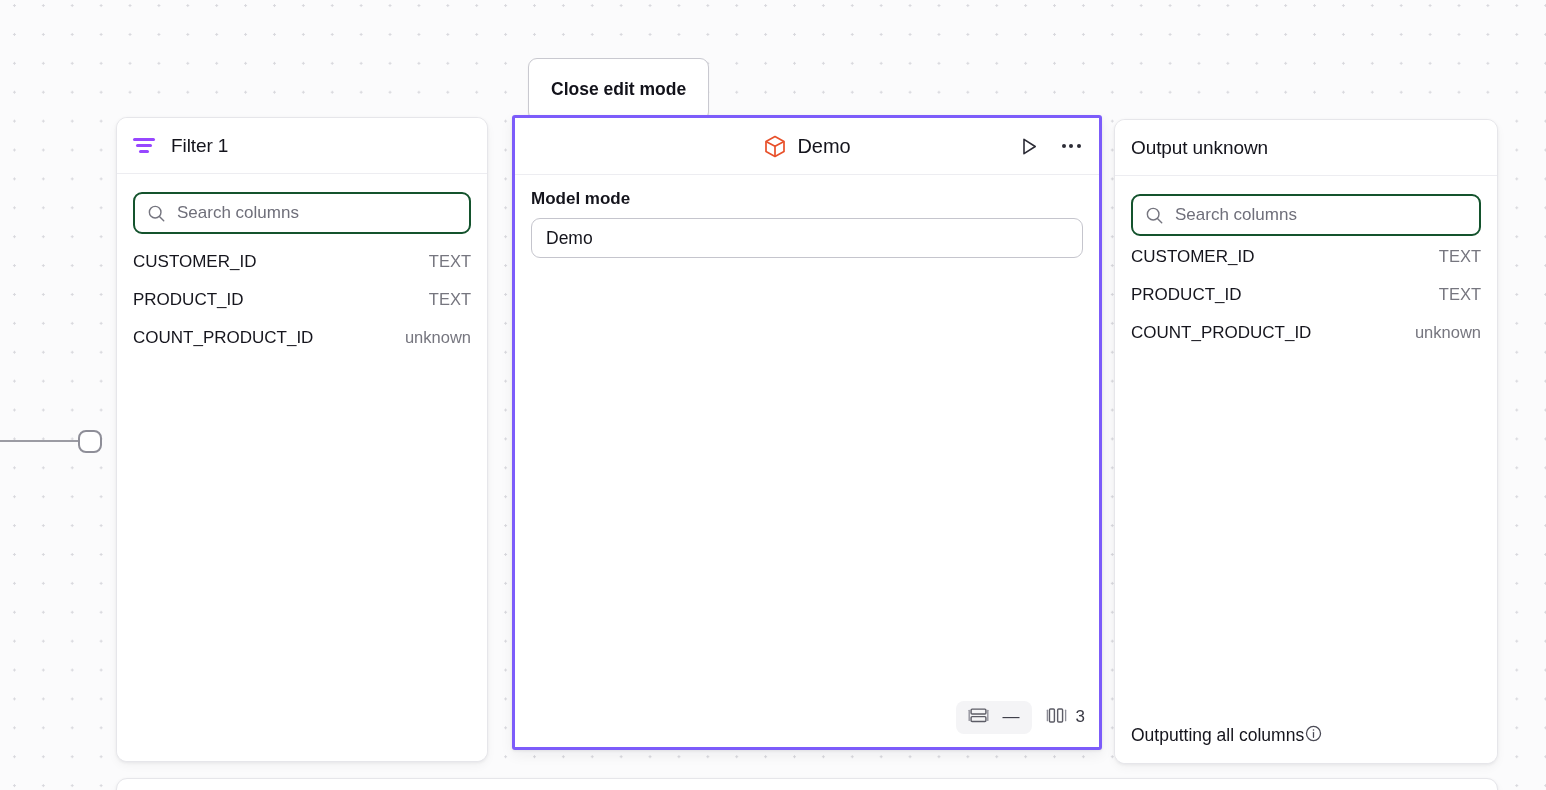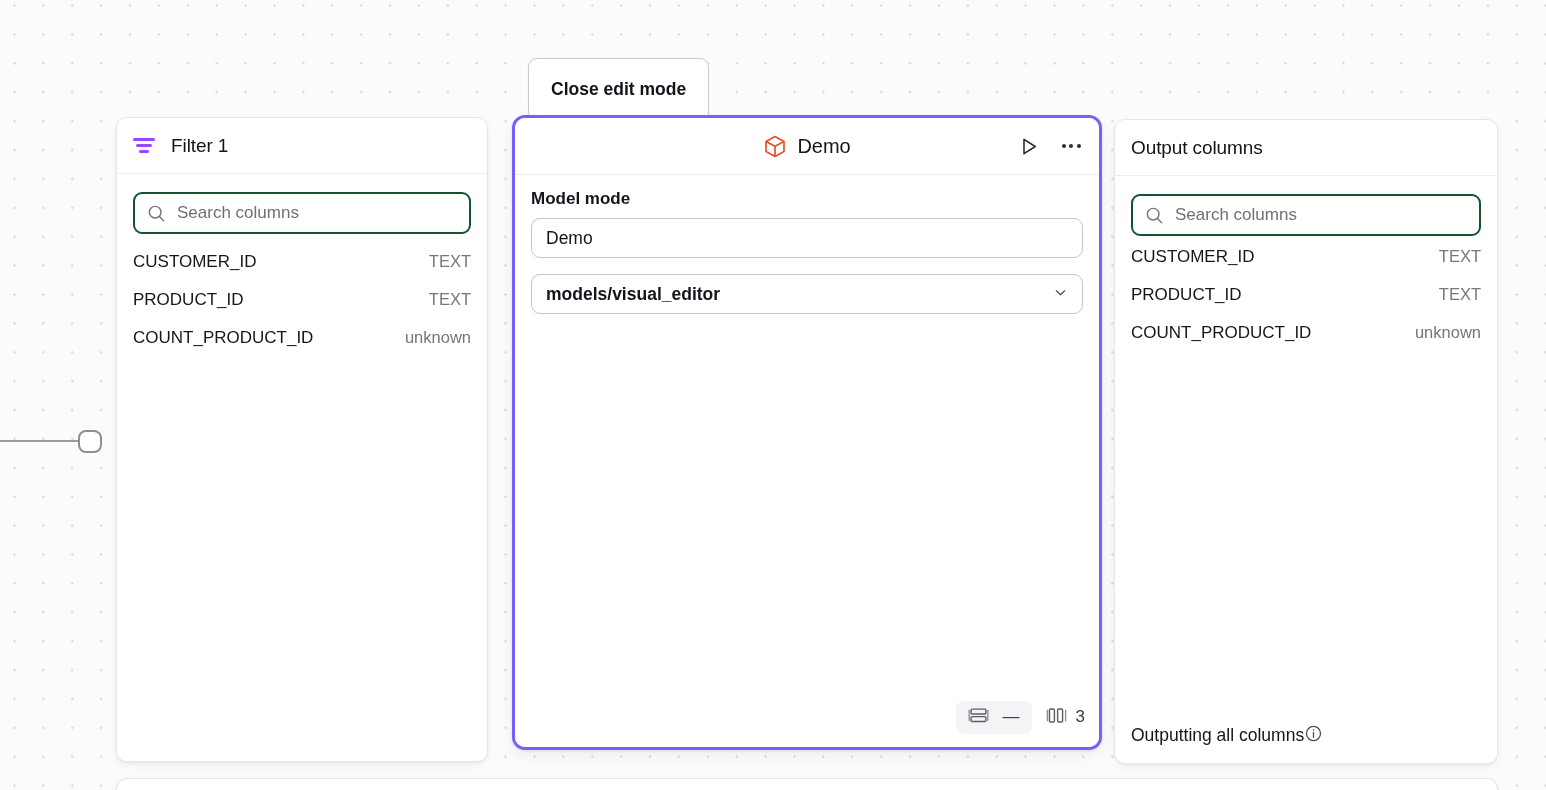--- a/index.html
+++ b/index.html
@@ -157,21 +157,21 @@
   .filter-icon i:nth-child(2) { width: 16px; }
   .filter-icon i:nth-child(3) { width: 10px; }
 
   
   #node-demo {
     left: 512px;
     top: 115px;
     width: 590px;
     height: 635px;
     border: 3px solid #7c5cfa;
-    border-radius: 13px;
+    border-radius: 3px;
     box-shadow: 0 1px 3px rgba(16,16,28,0.07), 0 5px 14px rgba(16,16,28,0.06);
   }
   #node-demo .node-header {
     justify-content: center;
     position: relative;
     height: 57px;
     min-height: 57px;
   }
   .cube-icon { margin-right: 12px; display: flex; }
   #node-demo .node-title { font-size: 20px; }
@@ -350,28 +350,20 @@
             </span>
         </span>
       </span>
     </div>
 
     <div class="node-body">
       <div class="form">
         <div class="field-label">Model mode</div>
         <input class="text-input" type="text" value="Demo" style="">
 
-        <div class="select-input">
-          <span class="select-value">models/visual_editor</span>
-          <span>
-            <svg width="15" height="15" viewBox="0 0 16 16" fill="none">
-              <path d="M3.5 6 8 10.4 12.5 6" stroke="#4a4a55" stroke-width="1.4" stroke-linecap="round" stroke-linejoin="round"></path>
-            </svg>
-          </span>
-        </div>
       </div>
 
       <div class="node-footer">
         <span class="stat-pill">
           <span>
             <svg width="21" height="19" viewBox="0 0 22 20" fill="none">
               <rect x="3.2" y="3.3" width="15.6" height="5.2" rx="1.1" stroke="#5c5c66" stroke-width="1.5"></rect>
               <rect x="3.2" y="11.2" width="15.6" height="5.2" rx="1.1" stroke="#5c5c66" stroke-width="1.5"></rect>
               <line x1="1.2" y1="4.6" x2="1.2" y2="15.2" stroke="#8e8e98" stroke-width="1.4" stroke-linecap="round"></line>
               <line x1="20.8" y1="4.6" x2="20.8" y2="15.2" stroke="#8e8e98" stroke-width="1.4" stroke-linecap="round"></line>
@@ -389,21 +381,21 @@
             </svg>
           </span>
           <span class="stat-value">3</span>
         </span>
       </div>
     </div>
   </div>
 
   <div class="node" id="node-output">
     <div class="node-header">
-      <span class="node-title">Output columns</span>
+      <span class="node-title">Output unknown</span>
     </div>
     <div class="node-body">
       <div class="search-wrap">
         <span class="sicon">
           <svg width="19" height="19" viewBox="0 0 20 20" fill="none">
             <circle cx="8.6" cy="8.6" r="6.1" stroke="#75757f" stroke-width="1.5"></circle>
             <line x1="13.1" y1="13.1" x2="17.6" y2="17.6" stroke="#75757f" stroke-width="1.5" stroke-linecap="round"></line>
           </svg>
         </span>
         <input class="search-field" type="text" placeholder="Search columns" style="">

